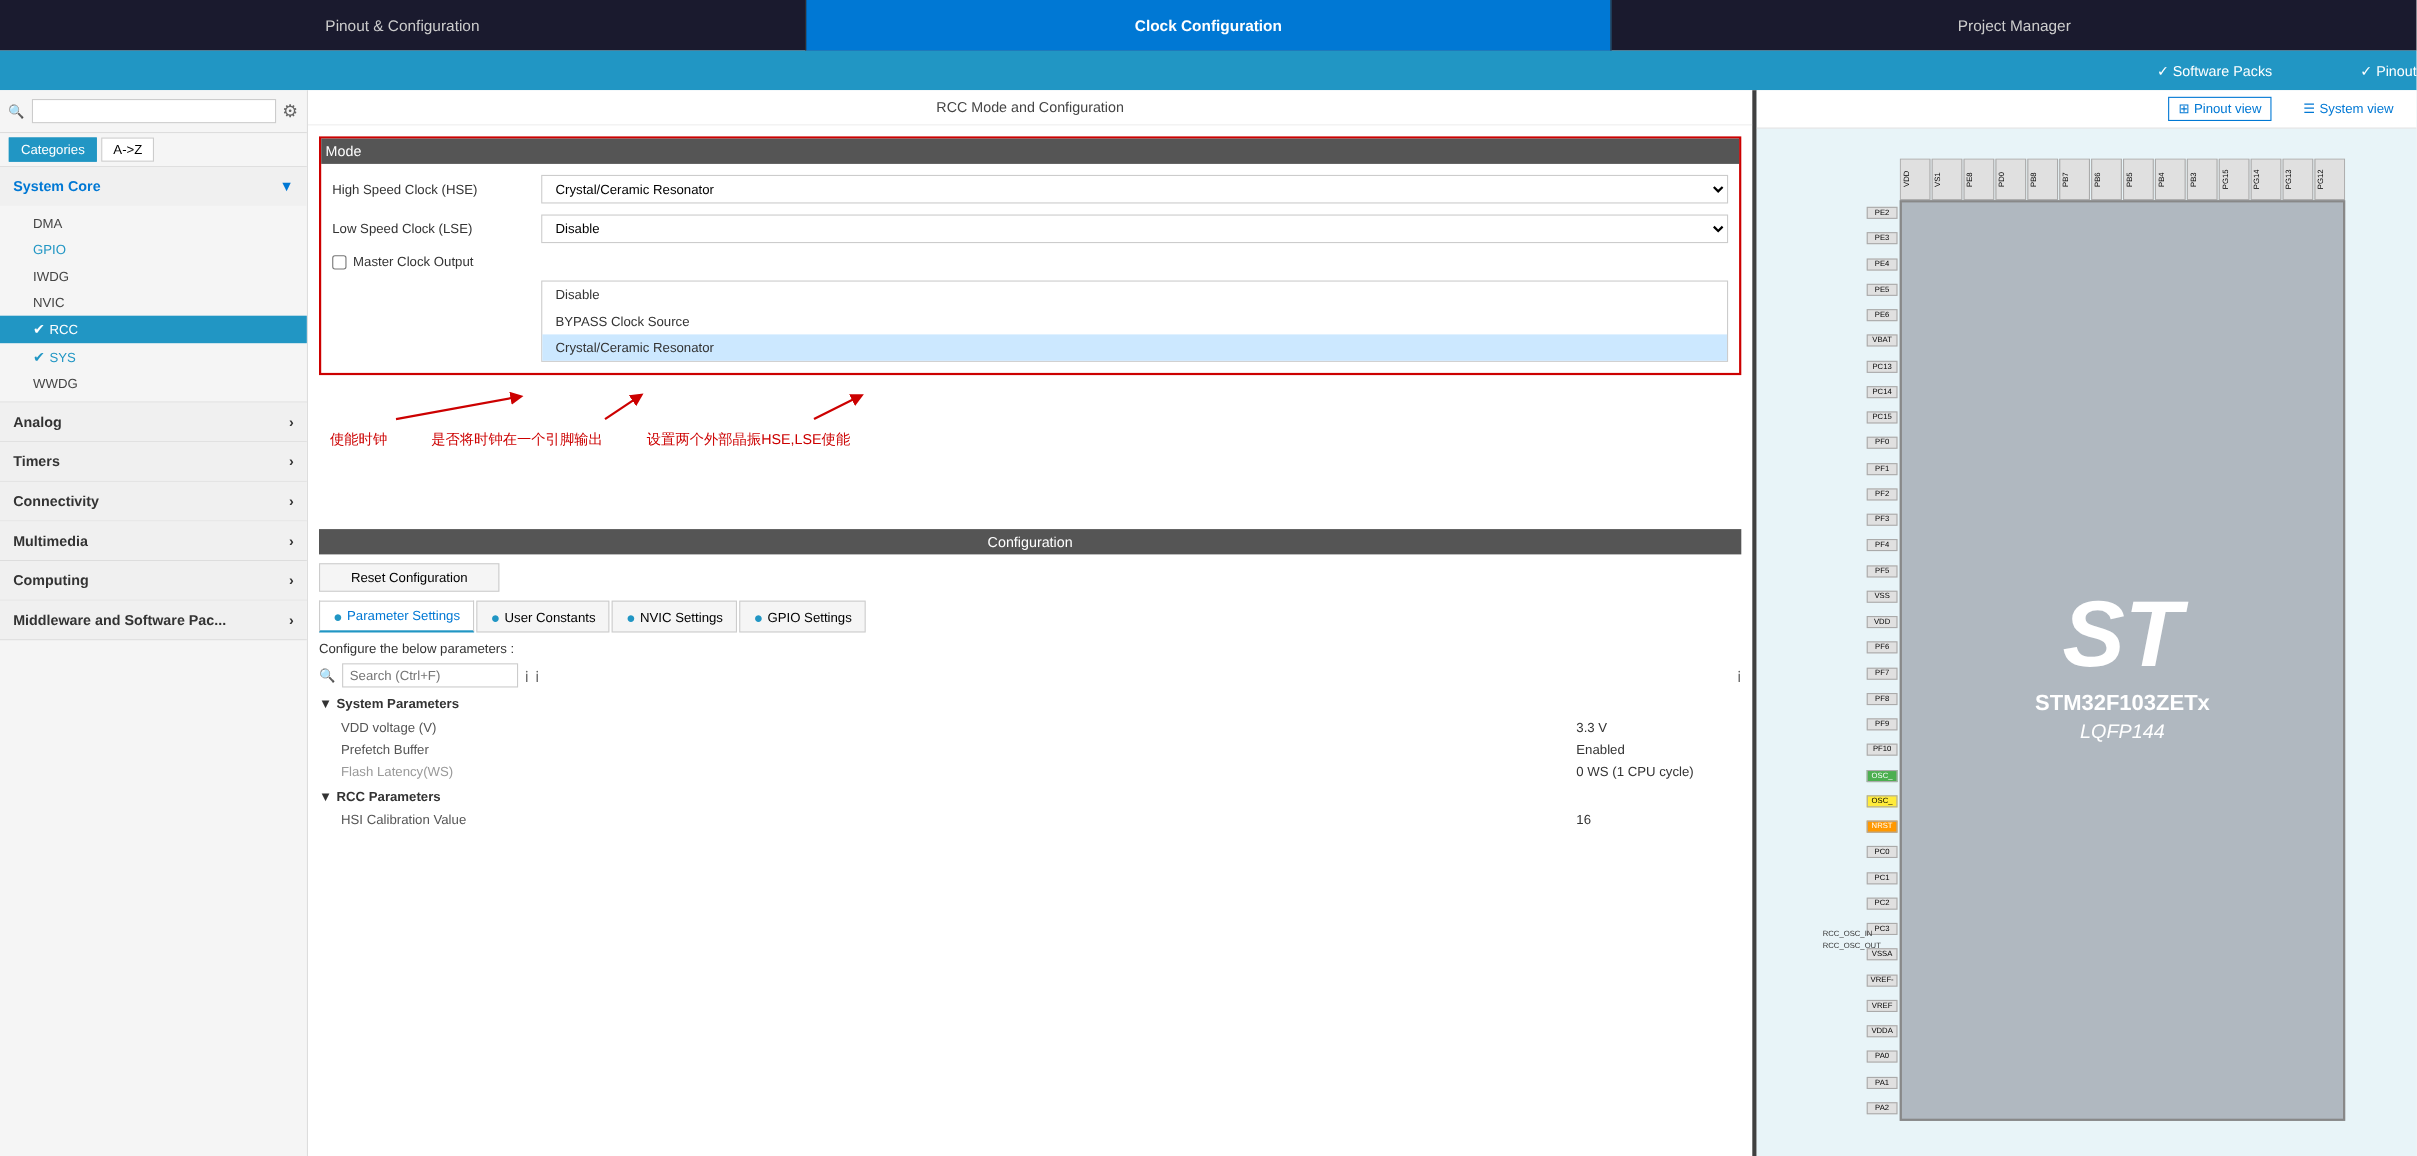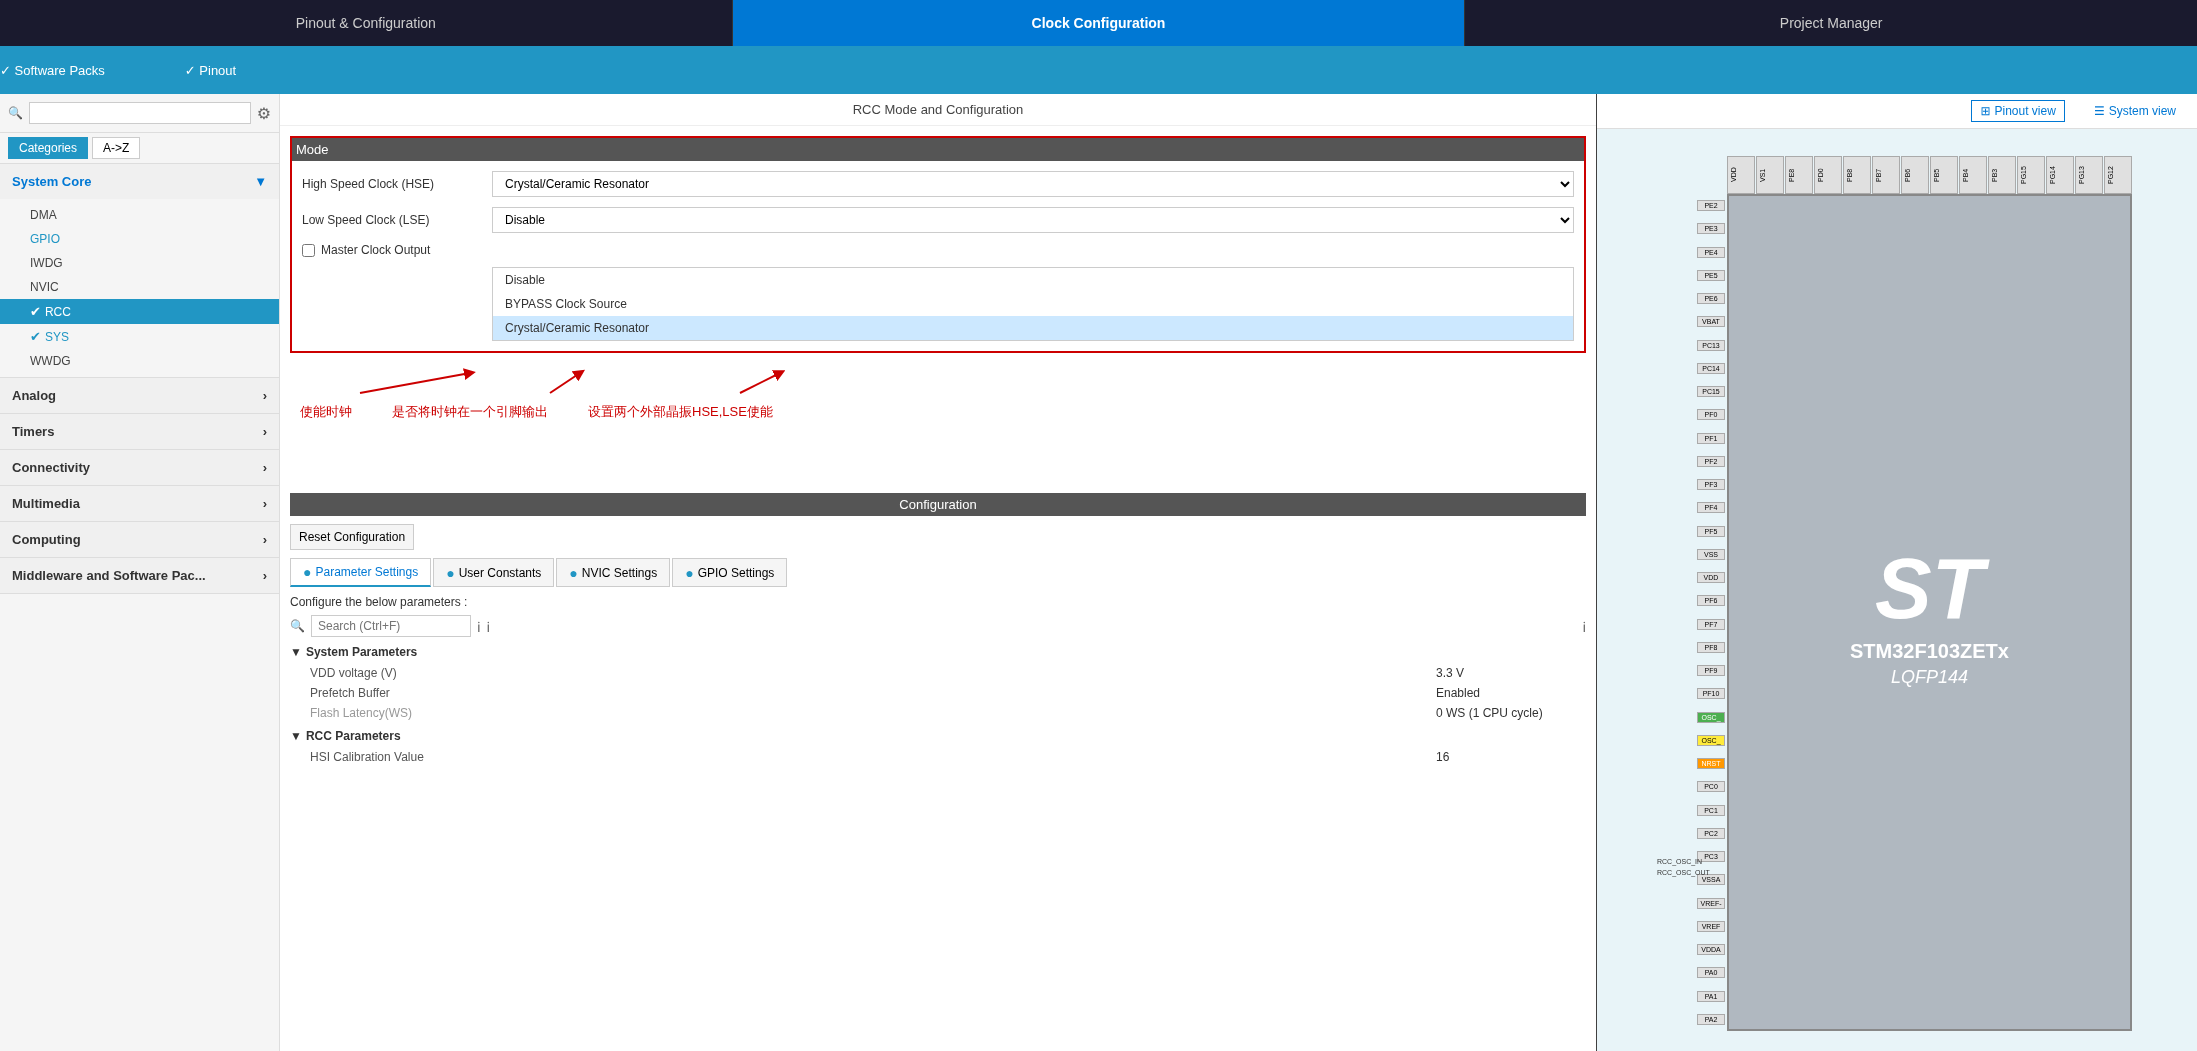--- a/index.html
+++ b/index.html
@@ -24,24 +24,24 @@
     .top-nav-item.active {
       background: #0078d4;
       color: white;
       font-weight: bold;
     }
     .top-nav-item:last-child { border-right: none; }
 
     
     .sub-nav {
       display: flex;
-      height: 48px;
+      height: 36px;
       background: #2196c4;
       align-items: center;
-      justify-content: flex-start;
+      justify-content: flex-end;
       gap: 80px;
     }
     .sub-nav-item {
       color: white;
       font-size: 13px;
       cursor: pointer;
       display: flex;
       align-items: center;
       gap: 4px;
     }
@@ -134,21 +134,21 @@
       gap: 4px;
     }
     .check-icon { color: #2196c4; font-size: 13px; }
     .check-icon.white { color: white; }
 
     
     .center-panel {
       flex: 1;
       background: white;
       overflow-y: auto;
-      border-right: 1px solid #404040;
+      border-right: 4px solid #404040;
     }
 
     .panel-title {
       text-align: center;
       padding: 8px;
       font-size: 13px;
       color: #444;
       border-bottom: 1px solid #eee;
     }
 
@@ -225,21 +225,21 @@
       background: #555;
       color: white;
       text-align: center;
       padding: 4px;
       font-size: 13px;
       margin-bottom: 8px;
     }
     .reset-btn {
       border: 1px solid #ccc;
       background: #f5f5f5;
-      padding: 5px 8px;
+      padding: 5px 28px;
       cursor: pointer;
       font-size: 12px;
       margin-bottom: 8px;
     }
     .config-tabs {
       display: flex;
       gap: 2px;
       margin-bottom: 8px;
     }
     .config-tab {

